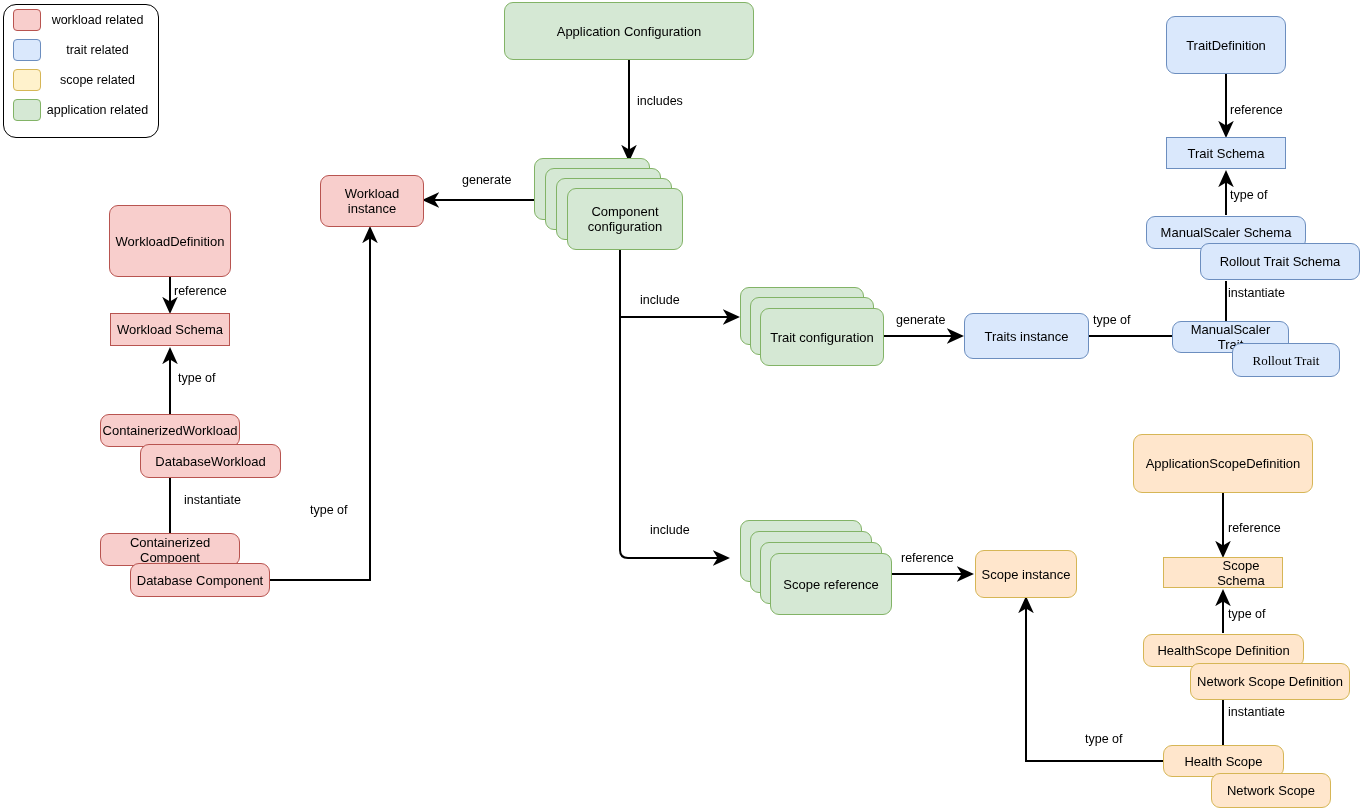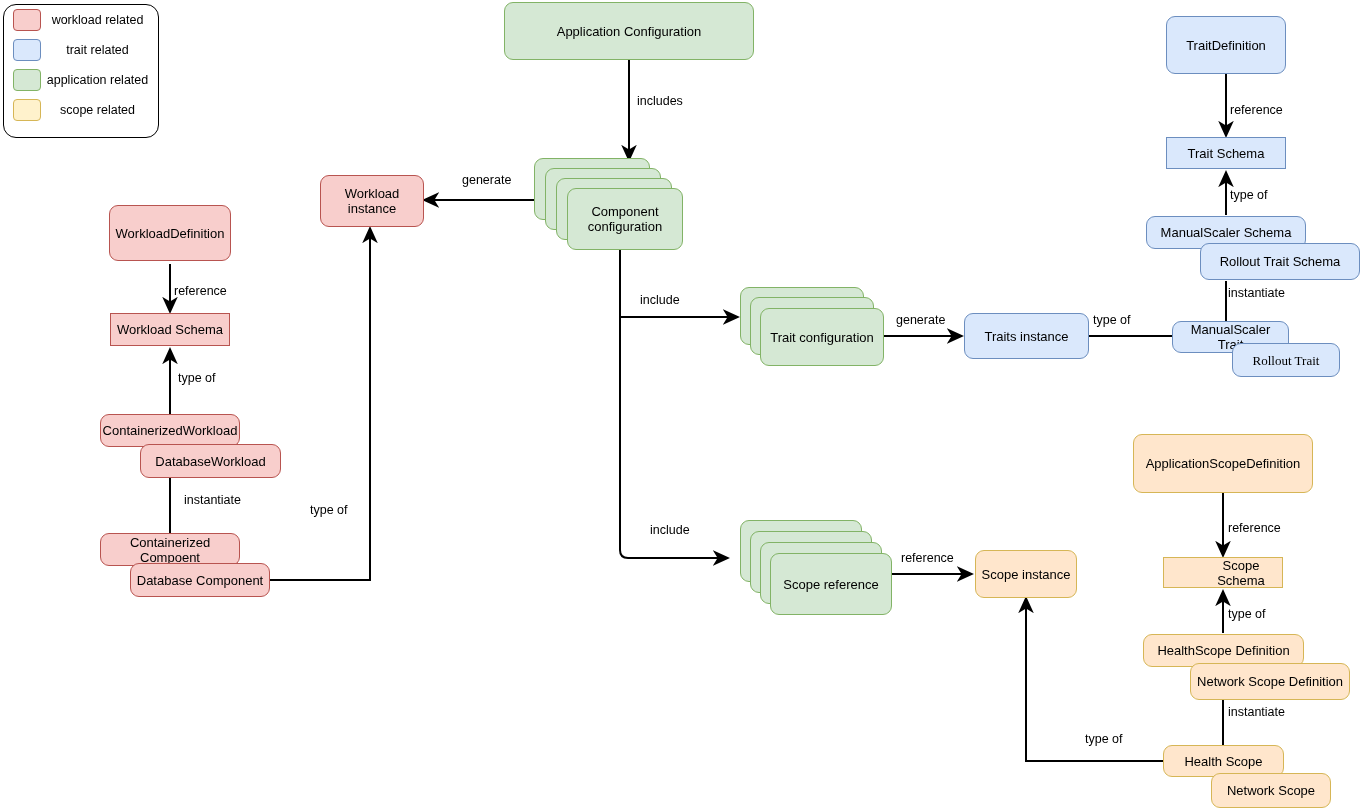--- a/index.html
+++ b/index.html
@@ -152,30 +152,30 @@
   <div id="legend">
     <div class="row">
       <span class="sw" style="background:#f8cecc;border-color:#b85450;"></span>
       <span class="lt">workload related</span>
     </div>
     <div class="row">
       <span class="sw" style="background:#dae8fc;border-color:#6c8ebf;"></span>
       <span class="lt">trait related</span>
     </div>
     <div class="row">
+      <span class="sw" style="background:#fff2cc;border-color:#d6b656;"></span>
+      <span class="lt">scope related</span>
+    </div>
+    <div class="row">
       <span class="sw" style="background:#d5e8d4;border-color:#82b366;"></span>
       <span class="lt">application related</span>
     </div>
-    <div class="row">
-      <span class="sw" style="background:#fff2cc;border-color:#d6b656;"></span>
-      <span class="lt">scope related</span>
-    </div>
-  </div>
-
-  <div class="node c-work" style="left:109px;top:205px;width:122px;height:56px;">WorkloadDefinition</div>
+  </div>
+
+  <div class="node c-work" style="left:109px;top:205px;width:122px;height:72px;">WorkloadDefinition</div>
 
   <div class="node c-work sq" style="left:110px;top:313px;width:120px;height:33px;">Workload Schema</div>
 
   <div class="node c-work" style="left:100px;top:414px;width:140px;height:33px;">ContainerizedWorkload</div>
 
   <div class="node c-work" style="left:140px;top:444px;width:141px;height:34px;">DatabaseWorkload</div>
 
   <div class="node c-work" style="left:100px;top:533px;width:140px;height:33px;">Containerized Compoent</div>
 
   <div class="node c-work" style="left:130px;top:563px;width:140px;height:34px;">Database Component</div>

